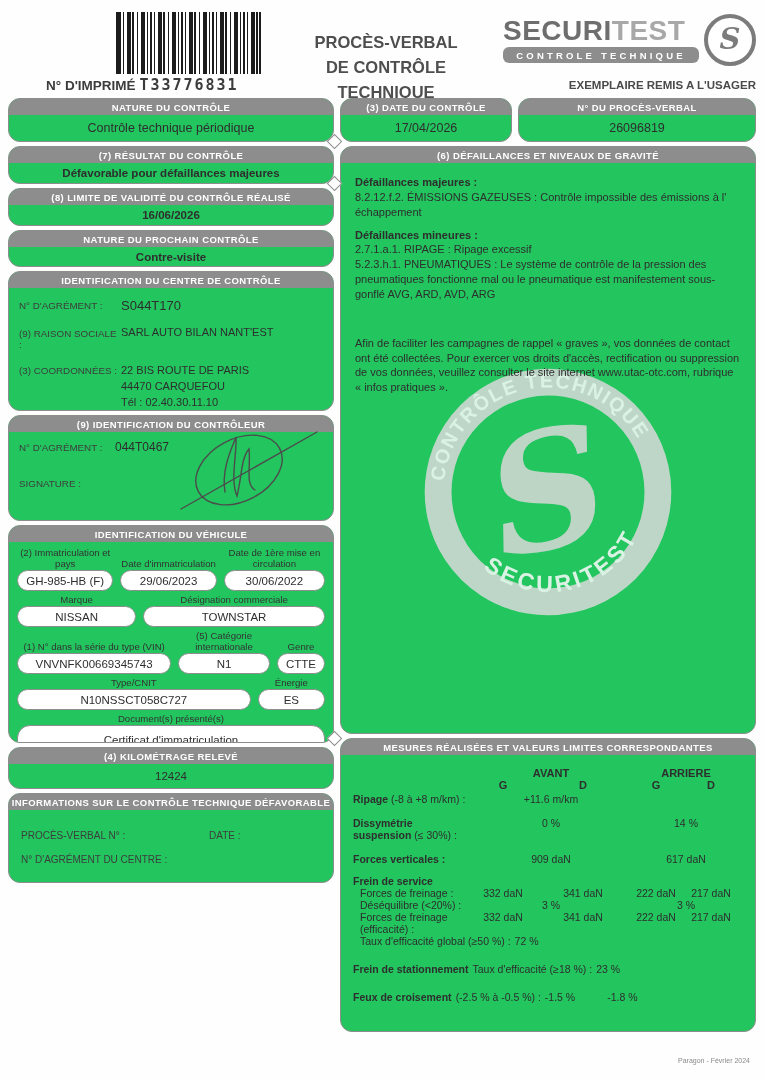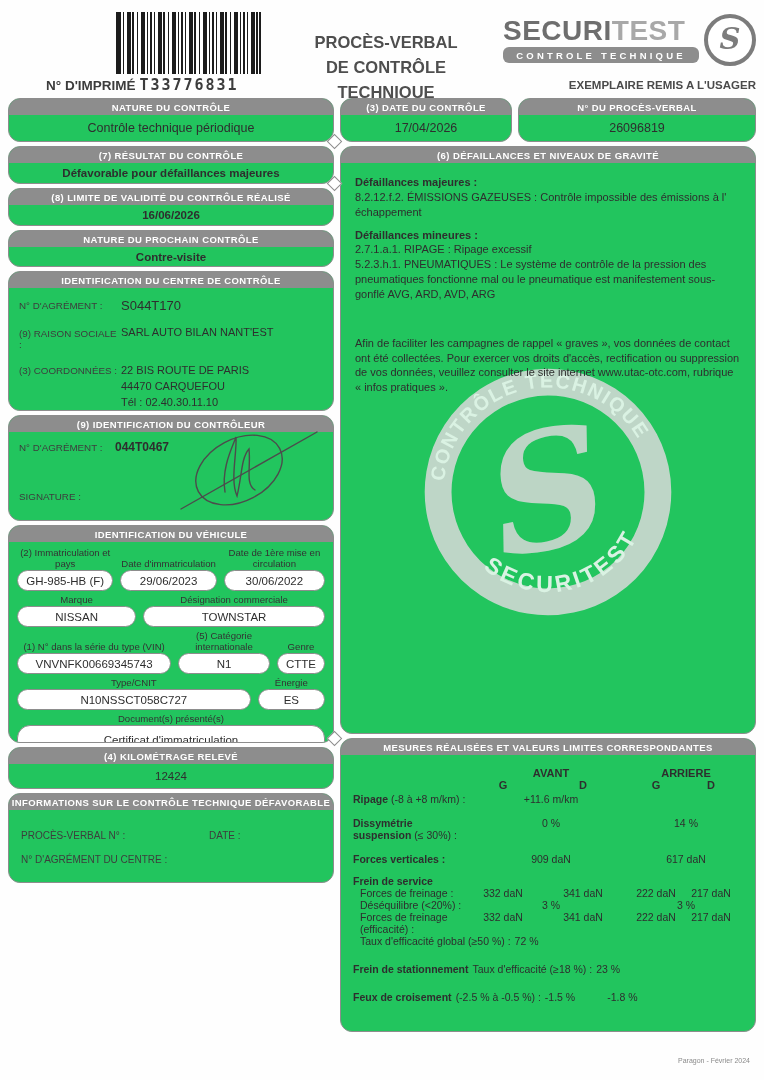--- a/index.html
+++ b/index.html
@@ -163,23 +163,23 @@
             </span>
           </div>
         </div>
       </div>
 
       <div class="sect h93">
         <div class="sect-h">(9) IDENTIFICATION DU CONTRÔLEUR</div>
         <div class="sect-b">
           <div class="kv" style="margin-top:8px;">
             <span class="lbl" style="width:96px;">N° D'AGRÉMENT :</span>
-            <span class="val" style="font-size:12px;font-weight:bold;">044T0467</span>
-          </div>
-          <div class="kv" style="margin-top:35px;">
+            <span class="val" style="font-size:12px;">044T0467</span>
+          </div>
+          <div class="kv" style="margin-top:22px;">
             <span class="lbl">SIGNATURE :</span>
           </div>
           <svg class="sig-svg" width="158" height="84" viewBox="0 0 158 84">
             <g stroke="#4c4c4c" fill="none" stroke-width="1.4" stroke-linecap="round">
               <ellipse cx="72" cy="42" rx="46" ry="31" transform="rotate(-28 72 42)"></ellipse>
               <path d="M58 64 C 54 40, 66 18, 69 9 C 70 26, 63 52, 70 68 C 75 48, 74 30, 82 21 C 84 39, 78 56, 88 62"></path>
               <path d="M14 81 L 150 4"></path>
             </g>
           </svg>
         </div>

